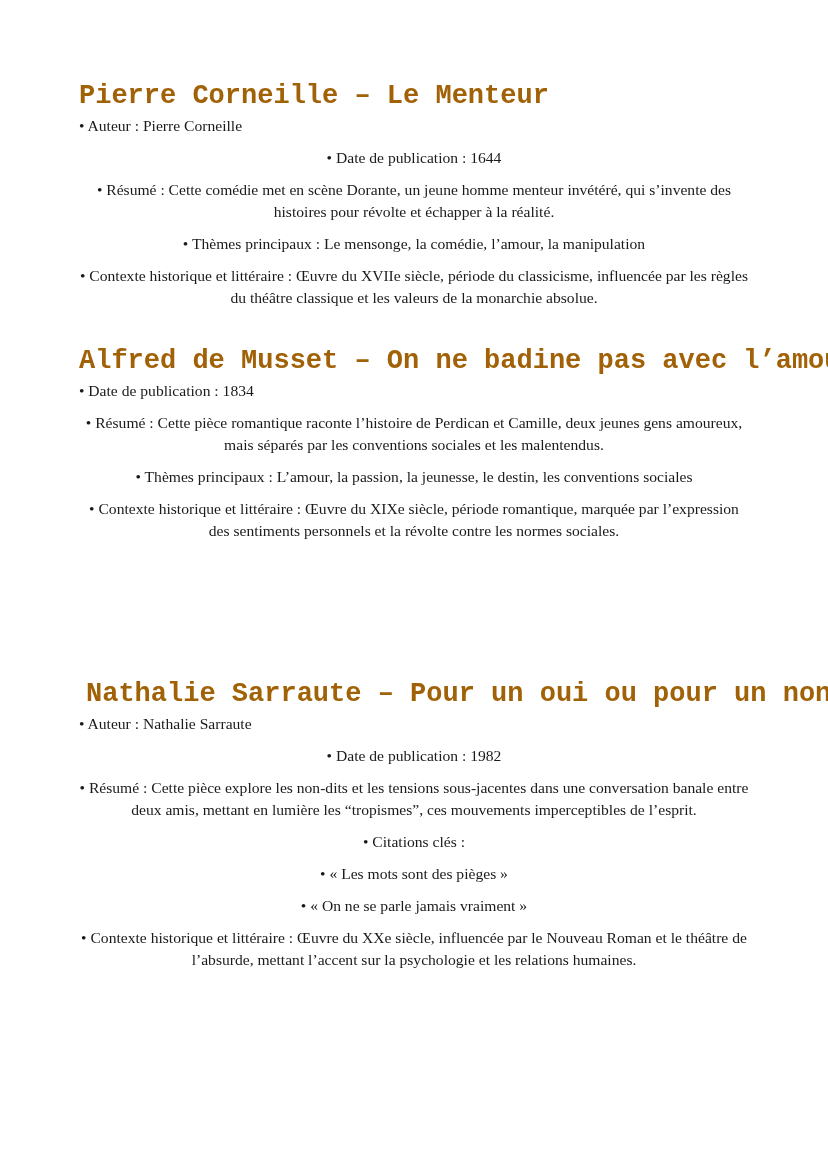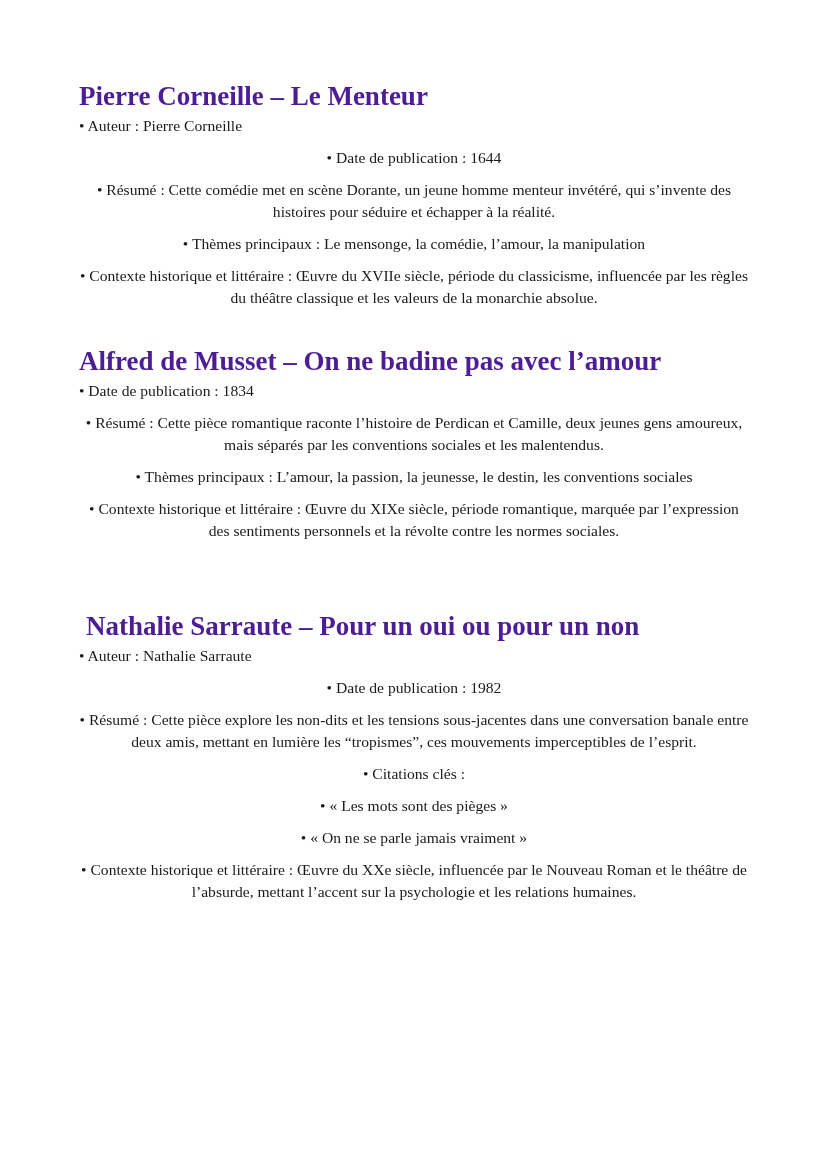--- a/index.html
+++ b/index.html
@@ -21,25 +21,25 @@
       top: 0;
       width: 670px;
     }
     .section {
       position: absolute;
       left: 0;
       width: 670px;
     }
     h2.title {
       margin: 0;
-      font-family: Liberation Serif, serif;
+      font-family: Liberation Mono, monospace;
       font-weight: bold;
       font-size: 27px;
       line-height: 32px;
-      color: #4c1d95;
+      color: #a16207;
       white-space: nowrap;
     }
     h2.title.indent { padding-left: 7px; }
     p.item {
       margin: 0;
       font-size: 15.6px;
       line-height: 22px;
       color: #1a1a1a;
     }
     p.item + p.item { margin-top: 10px; text-align: center; }
@@ -47,34 +47,34 @@
   </style>
 </head>
 <body>
 
 <div class="page">
 
   <section class="section" style="top:80px;">
     <h2 class="title">Pierre Corneille – Le Menteur</h2>
     <p class="item">• Auteur : Pierre Corneille</p>
     <p class="item">• Date de publication : 1644</p>
-    <p class="item">• Résumé : Cette comédie met en scène Dorante, un jeune homme menteur invétéré, qui s’invente des histoires pour séduire et échapper à la réalité.</p>
+    <p class="item">• Résumé : Cette comédie met en scène Dorante, un jeune homme menteur invétéré, qui s’invente des histoires pour révolte et échapper à la réalité.</p>
     <p class="item">• Thèmes principaux : Le mensonge, la comédie, l’amour, la manipulation</p>
     <p class="item">• Contexte historique et littéraire : Œuvre du XVIIe siècle, période du classicisme, influencée par les règles du théâtre classique et les valeurs de la monarchie absolue.</p>
   </section>
 
   <section class="section" style="top:345px;">
     <h2 class="title">Alfred de Musset – On ne badine pas avec l’amour</h2>
     <p class="item">• Date de publication : 1834</p>
     <p class="item">• Résumé : Cette pièce romantique raconte l’histoire de Perdican et Camille, deux jeunes gens amoureux, mais séparés par les conventions sociales et les malentendus.</p>
     <p class="item">• Thèmes principaux : L’amour, la passion, la jeunesse, le destin, les conventions sociales</p>
     <p class="item">• Contexte historique et littéraire : Œuvre du XIXe siècle, période romantique, marquée par l’expression des sentiments personnels et la révolte contre les normes sociales.</p>
   </section>
 
-  <section class="section" style="top:610px;">
+  <section class="section" style="top:678px;">
     <h2 class="title indent">Nathalie Sarraute – Pour un oui ou pour un non</h2>
     <p class="item">• Auteur : Nathalie Sarraute</p>
     <p class="item">• Date de publication : 1982</p>
     <p class="item">• Résumé : Cette pièce explore les non-dits et les tensions sous-jacentes dans une conversation banale entre deux amis, mettant en lumière les “tropismes”, ces mouvements imperceptibles de l’esprit.</p>
     <p class="item">• Citations clés :</p>
     <p class="item">• « Les mots sont des pièges »</p>
     <p class="item">• « On ne se parle jamais vraiment »</p>
     <p class="item">• Contexte historique et littéraire : Œuvre du XXe siècle, influencée par le Nouveau Roman et le théâtre de l’absurde, mettant l’accent sur la psychologie et les relations humaines.</p>
   </section>
 

